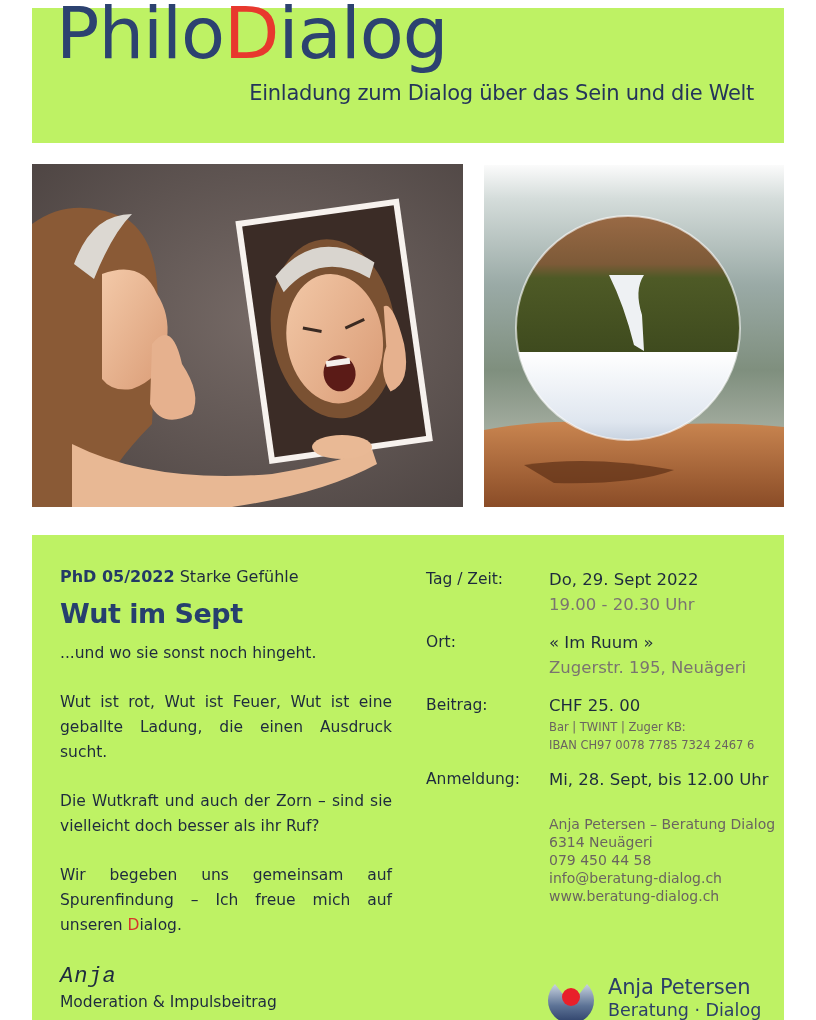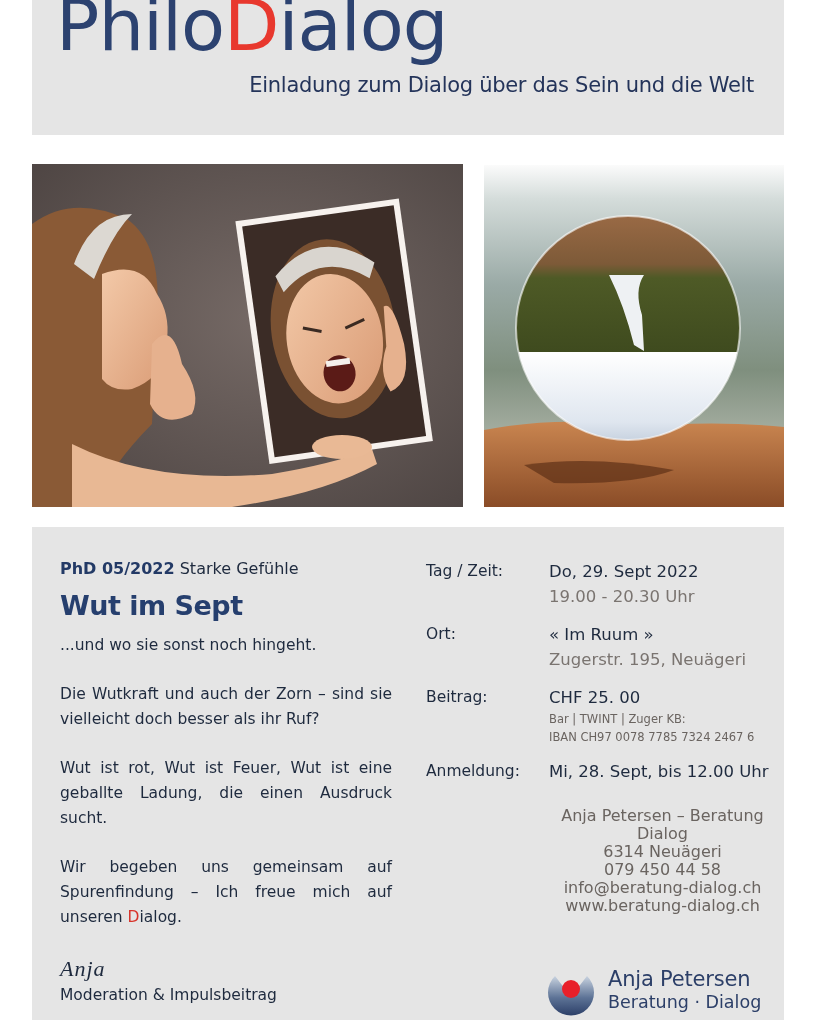--- a/index.html
+++ b/index.html
@@ -3,21 +3,21 @@
 <meta charset="utf-8">
 <style>
   html, body { margin: 0; padding: 0; }
   body {
     width: 816px; height: 1020px; overflow: hidden;
     background: #ffffff;
     font-family: "DejaVu Sans", "Liberation Sans", sans-serif;
     color: #1e2a3e;
     position: relative;
   }
-  .panel { position: absolute; background: #e5e5e5; }
+  .panel { position: absolute; background: #bef264; margin-top: 8px; }
   #header { left: 32px; top: 0; width: 752px; height: 135px; }
   .brand {
     position: absolute; left: 24px; top: -18px;
     font-family: "DejaVu Sans", sans-serif;
     font-size: 72px; line-height: 1.2; letter-spacing: -1px;
     color: #2c4270; white-space: nowrap;
   }
   .brand .accent { color: #e8382e; }
   .tagline {
     position: absolute; right: 30px; top: 73px;
@@ -35,37 +35,37 @@
 
   .col-left { position: absolute; left: 28px; top: 32px; width: 332px; }
   .kicker { font-size: 16px; color: #1e2a3e; margin: 0; }
   .kicker b { color: #233a66; }
   .headline { font-size: 27px; font-weight: bold; color: #263f6e; margin: 12px 0 12px 0; letter-spacing: -0.5px; }
   .p { font-size: 15.5px; line-height: 25px; margin: 0; text-align: justify; color: #1e2a3e; }
   .p.sub { margin-bottom: 24px; }
   .p.gap { margin-bottom: 24px; }
   .red { color: #d8342b; }
   .signature {
-    font-family: Liberation Serif, serif; font-style: italic;
+    font-family: Liberation Mono, monospace; font-style: italic;
     font-size: 22px; color: #1e2a3e; margin-top: 26px; letter-spacing: 1px;
   }
   .role { font-size: 15.5px; margin-top: 4px; color: #1e2a3e; }
 
   .col-right { position: absolute; left: 394px; top: 32px; width: 350px; }
   .row { display: flex; }
   .row .label { width: 123px; font-size: 15.5px; color: #1e2a3e; flex: none; }
   .row .val { font-size: 16.5px; color: #1e2a3e; line-height: 25px; }
   .row .val .muted { color: #7a7470; }
   .row .val .small { font-size: 11.5px; color: #6a6460; line-height: 18px; }
   .row .label { line-height: 25px; }
   .r-date { height: 63px; }
   .r-place { height: 63px; }
   .r-fee { height: 74px; }
   .r-reg { height: 38px; }
-  .contact { margin-left: 123px; margin-top: 10px; font-size: 16px; line-height: 18px; color: #6a6460; text-align: center; }
+  .contact { margin-left: 123px; margin-top: 10px; font-size: 14px; line-height: 18px; color: #6a6460; }
 
   .logo { position: absolute; left: 514px; top: 440px; width: 230px; height: 50px; }
   .logo-mark { position: absolute; left: 0; top: 4px; width: 50px; height: 46px; }
   .logo-name { position: absolute; left: 62px; top: 0px; font-size: 21px; color: #2c3f68; white-space: nowrap; letter-spacing: -0.2px; }
   .logo-sub { position: absolute; left: 62px; top: 25px; font-size: 17.5px; color: #2c3f68; white-space: nowrap; }
 </style>
 </head>
 <body>
 
 <div id="header" class="panel">
@@ -153,22 +153,22 @@
     <circle cx="144" cy="163" r="112" fill="none" stroke="#ffffff" stroke-opacity="0.6" stroke-width="2"></circle>
   </svg>
 </div>
 
 <div id="content" class="panel">
 
   <div class="col-left">
     <p class="kicker"><b>PhD 05/2022</b> <span>Starke Gefühle</span></p>
     <h1 class="headline">Wut im Sept</h1>
     <p class="p sub">...und wo sie sonst noch hingeht.</p>
+    <p class="p gap">Wut ist rot, Wut ist Feuer, Wut ist eine geballte Ladung, die einen Ausdruck sucht.</p>
     <p class="p gap">Die Wutkraft und auch der Zorn – sind sie vielleicht doch besser als ihr Ruf?</p>
-    <p class="p gap">Wut ist rot, Wut ist Feuer, Wut ist eine geballte Ladung, die einen Ausdruck sucht.</p>
     <p class="p"><span>Wir begeben uns gemeinsam auf Spurenfindung – Ich freue mich auf unseren </span><span class="red">D</span><span>ialog.</span></p>
     <div class="signature">Anja</div>
     <div class="role">Moderation &amp; Impulsbeitrag</div>
   </div>
 
   <div class="col-right">
     <div class="row r-date">
       <div class="label">Tag / Zeit:</div>
       <div class="val">
         <div>Do, 29. Sept 2022</div>

